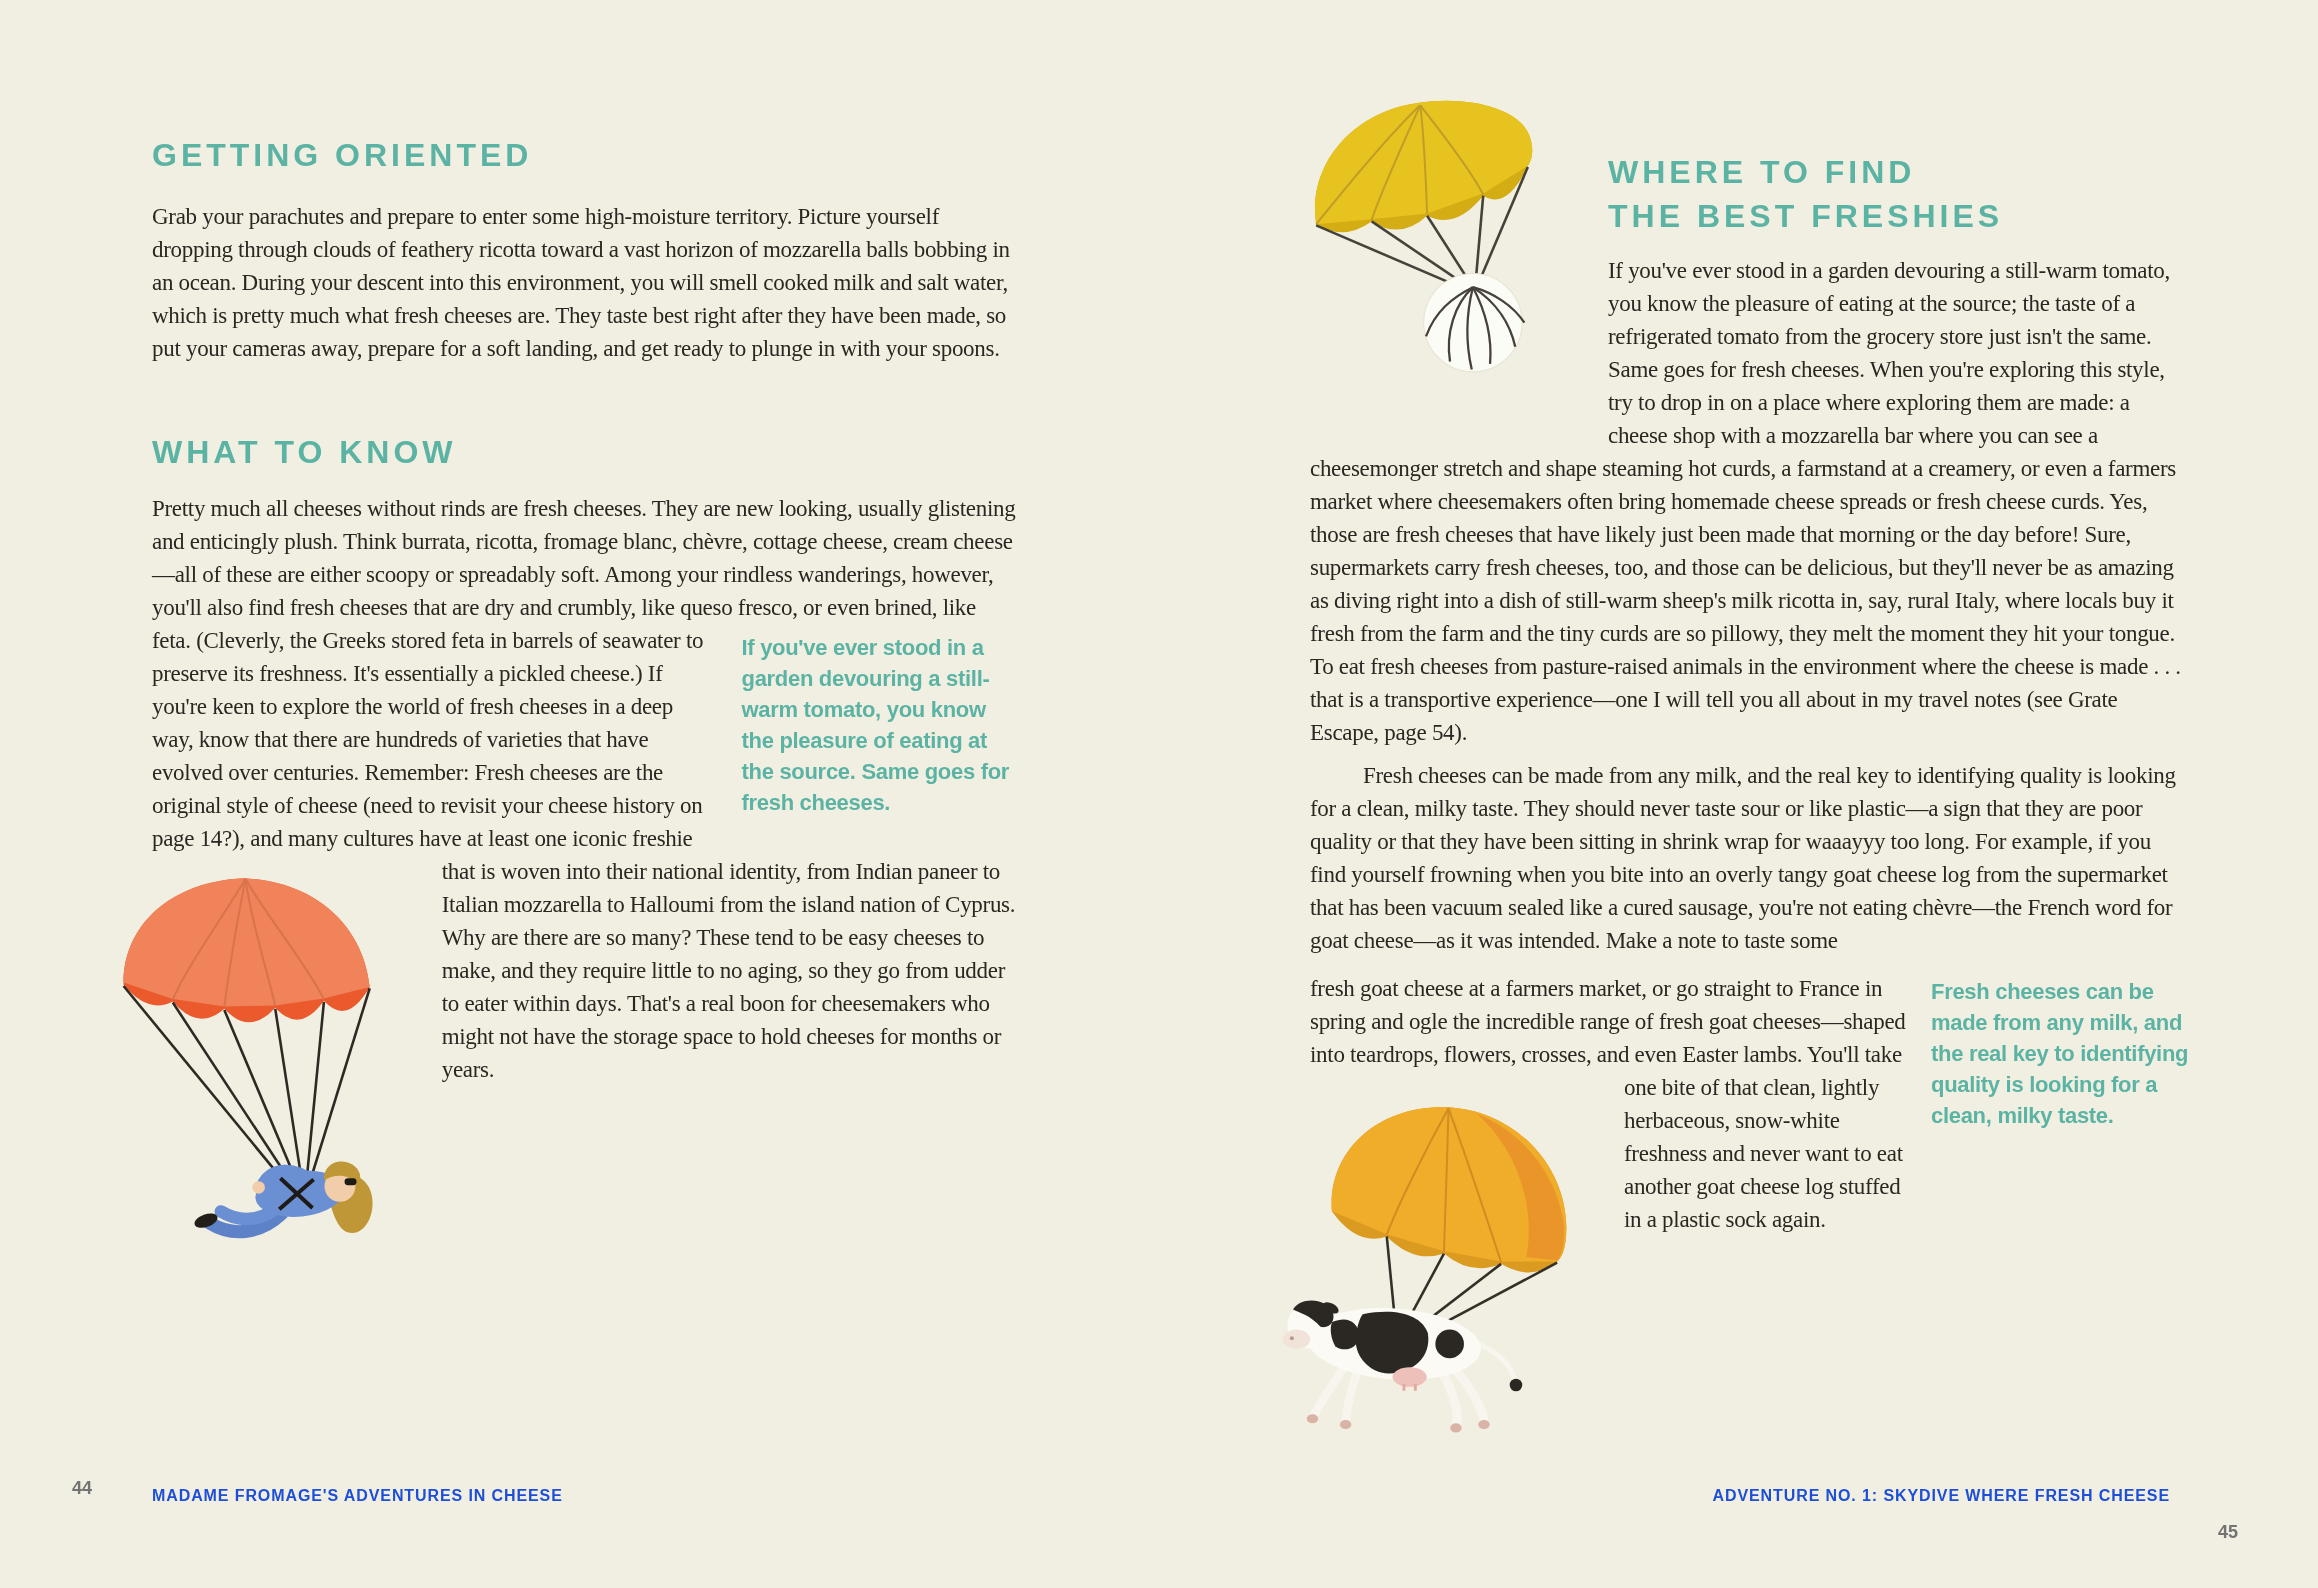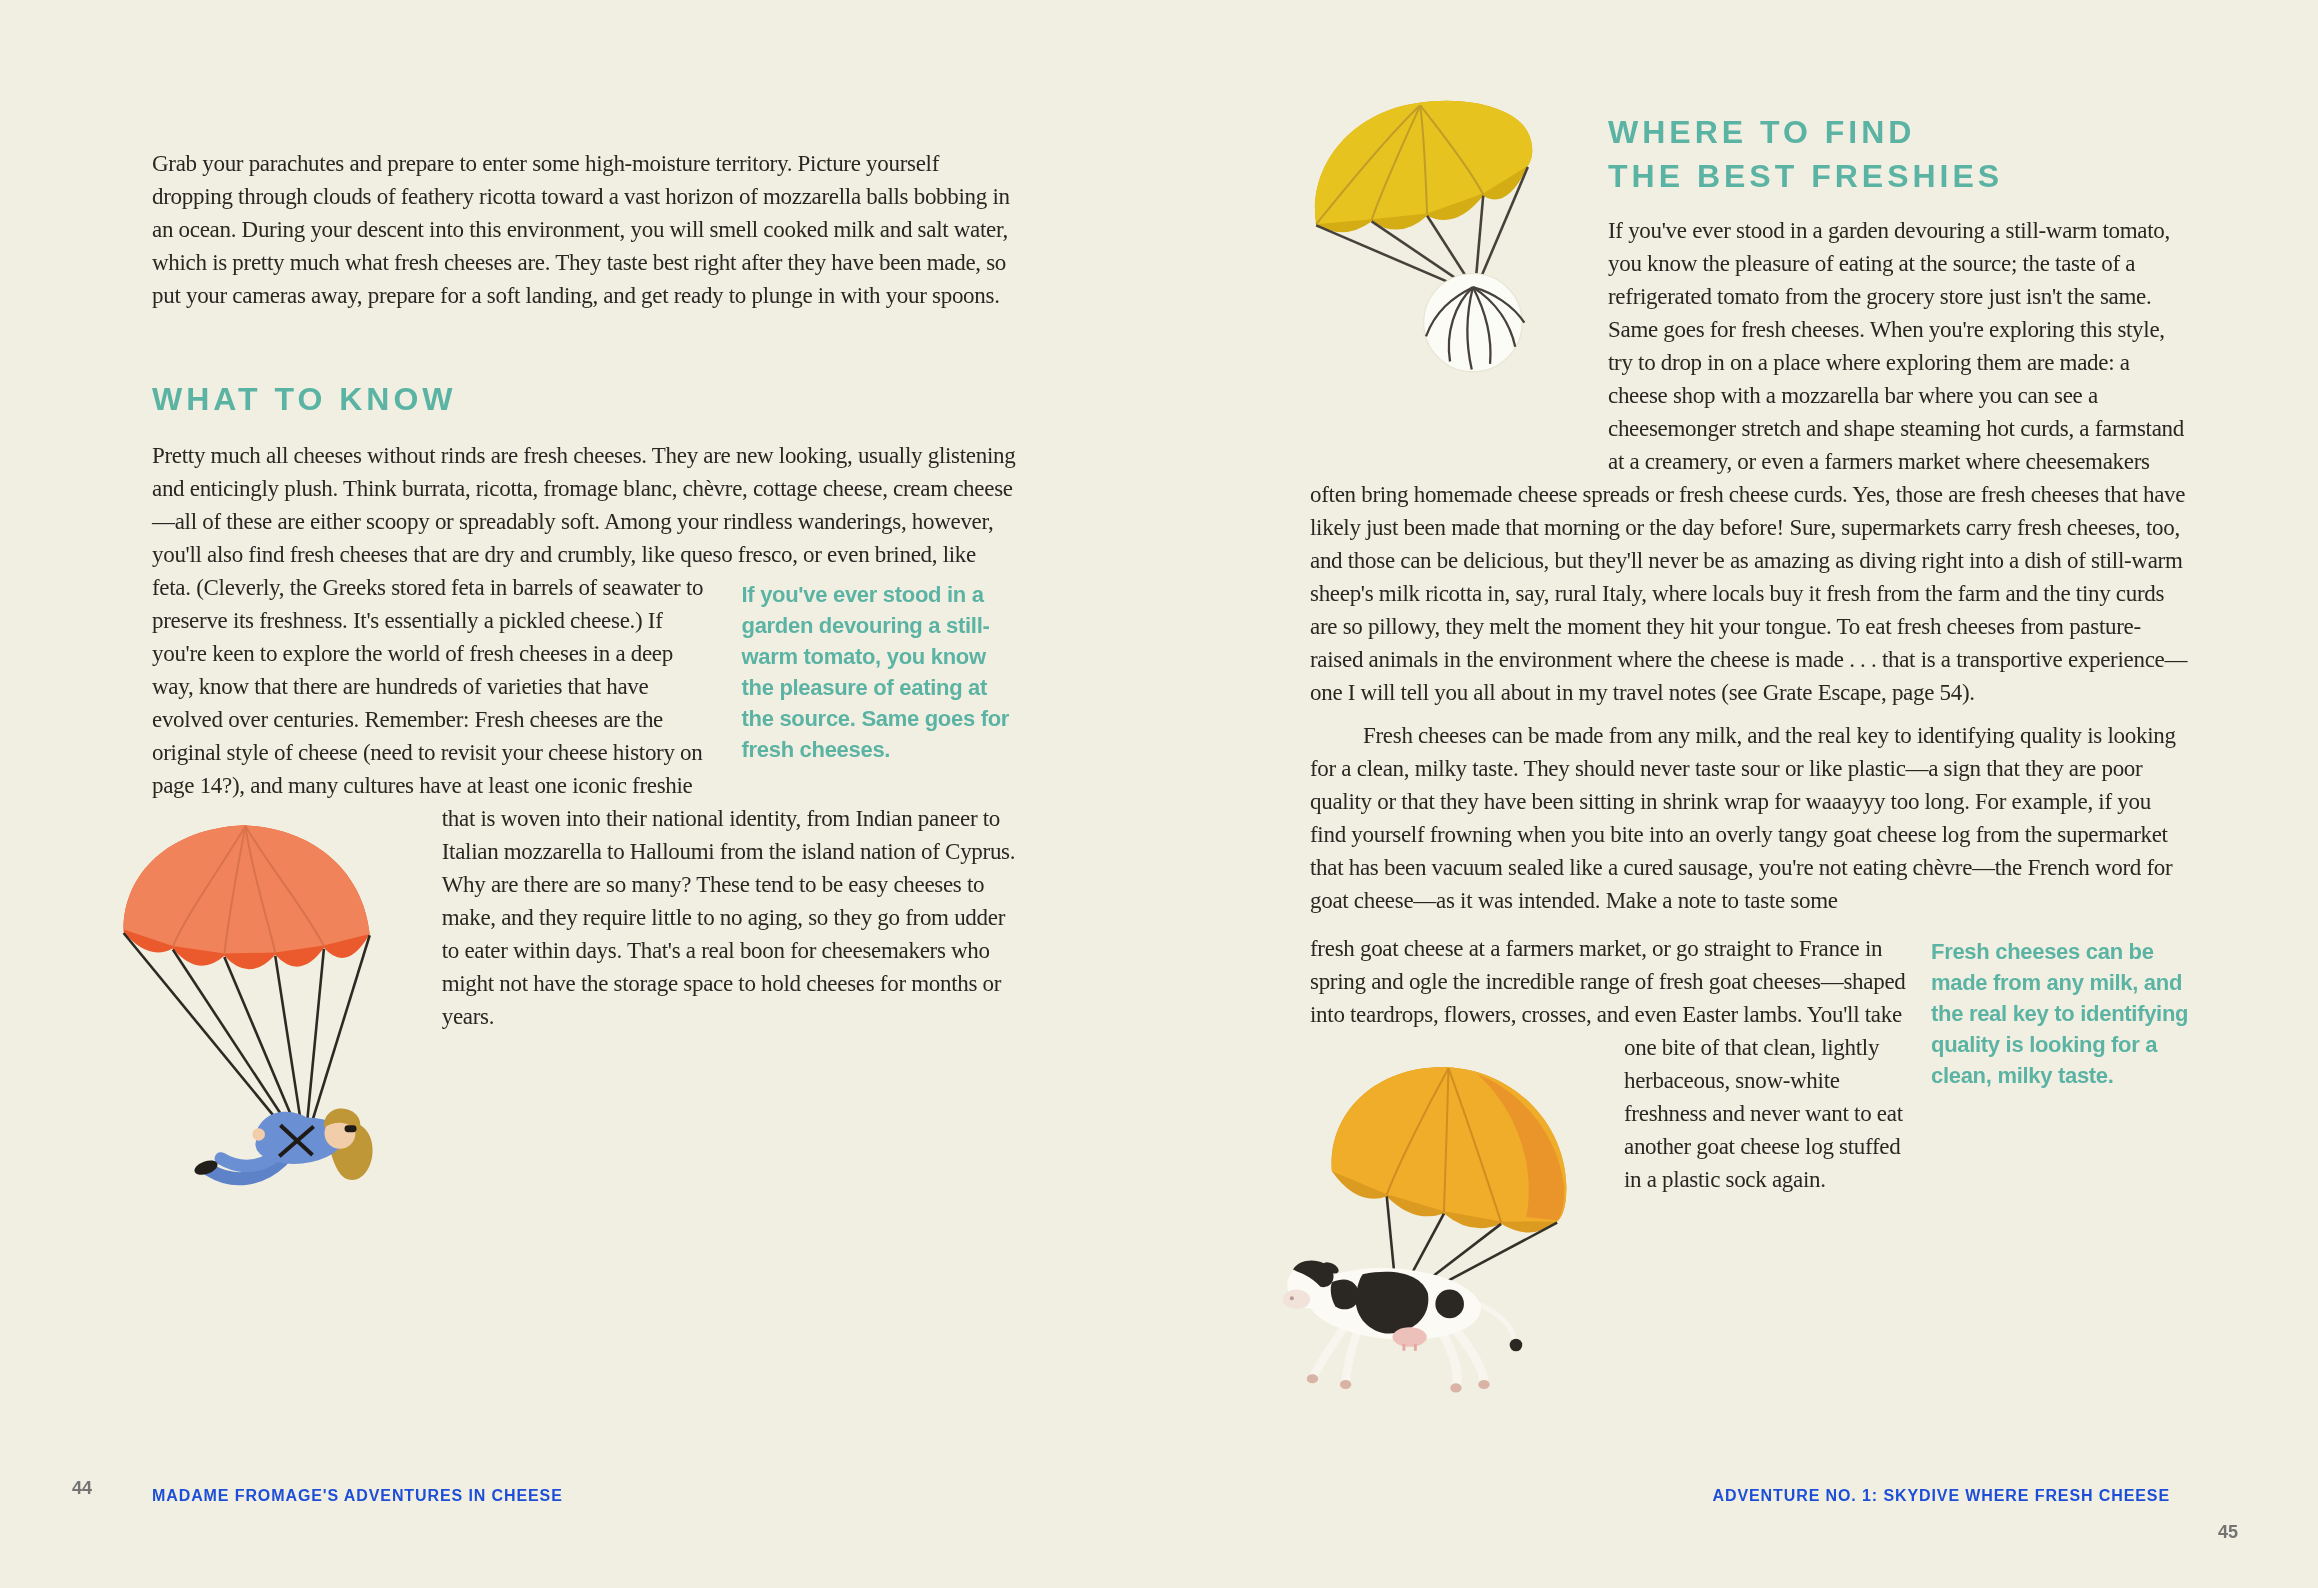--- a/index.html
+++ b/index.html
@@ -94,21 +94,21 @@
   }
   .mozz-spacer {
     float: left;
     width: 298px;
     height: 369px;
     margin: 0 0 0 0;
     display: block;
     position: relative;
   }
   .mozz-spacer svg { position: absolute; left: -27.5px; top: 0; }
-  .right-col .h1 { margin-top: 30px; line-height: 44px; }
+  .right-col .h1 { margin-top: 70px; line-height: 44px; }
   .right-col .p1 { margin-top: 16px; }
   .right-col .p2 { margin-top: 10.3px; text-indent: 53px; }
   .right-col .p3 { margin-top: 15px; }
 
   .quote-float-right {
     float: right;
     width: 275px;
     min-height: 321px;
     margin: 3.4px 0 11.5px 6.9px;
     padding-left: 17px;
@@ -130,20 +130,21 @@
   .footer-right-title{ position: absolute; left: 1695px; top: 1487px; width: 475px; text-align: right; }
   .footer-right-num { position: absolute; left: 2218px; top: 1522px; }
 </style>
 </head>
 <body>
 
 <div class="spread">
 
   <div class="left-col">
 
+    <h2 class="heading h1">GETTING ORIENTED</h2>
 
     <p class="bodytext">Grab your parachutes and prepare to enter some high-moisture territory. Picture yourself dropping through clouds of feathery ricotta toward a vast horizon of mozzarella balls bobbing in an ocean. During your descent into this environment, you will smell cooked milk and salt water, which is pretty much what fresh cheeses are. They taste best right after they have been made, so put your cameras away, prepare for a soft landing, and get ready to plunge in with your spoons.</p>
 
     <h2 class="heading h2">WHAT TO KNOW</h2>
 
     <p class="bodytext">
       <span>Pretty much all cheeses without rinds are fresh cheeses. They are new looking, usually glistening and enticingly plush. Think burrata, ricotta, fromage blanc, chèvre, cottage cheese, cream cheese—all of these are either scoopy or spreadably soft. Among your rindless wanderings, however, you'll also find fresh cheeses that are dry and crumbly, like queso fresco, or even brined, like feta. (Cleverly, the </span><span class="quote-float-left pullquote"><span>If you've ever stood in a garden devouring a still-warm tomato, you know the pleasure of eating at the source. Same goes for fresh cheeses.</span></span><span>Greeks stored feta in barrels of seawater to preserve its freshness. It's essentially a pickled cheese.) If you're keen to explore the world of fresh cheeses in a deep way, know that there are hundreds of varieties that have evolved over centuries. Remember: Fresh cheeses are the original style of cheese (need to revisit your cheese history on page 14?), and many cultures have at least one iconic freshie that is </span><span class="chute-spacer-left">
         <svg width="269" height="395" viewBox="0 0 470 690">
           <g>
             <path d="M22,218 C20,118 100,38 232,32 C365,38 442,122 452,222

